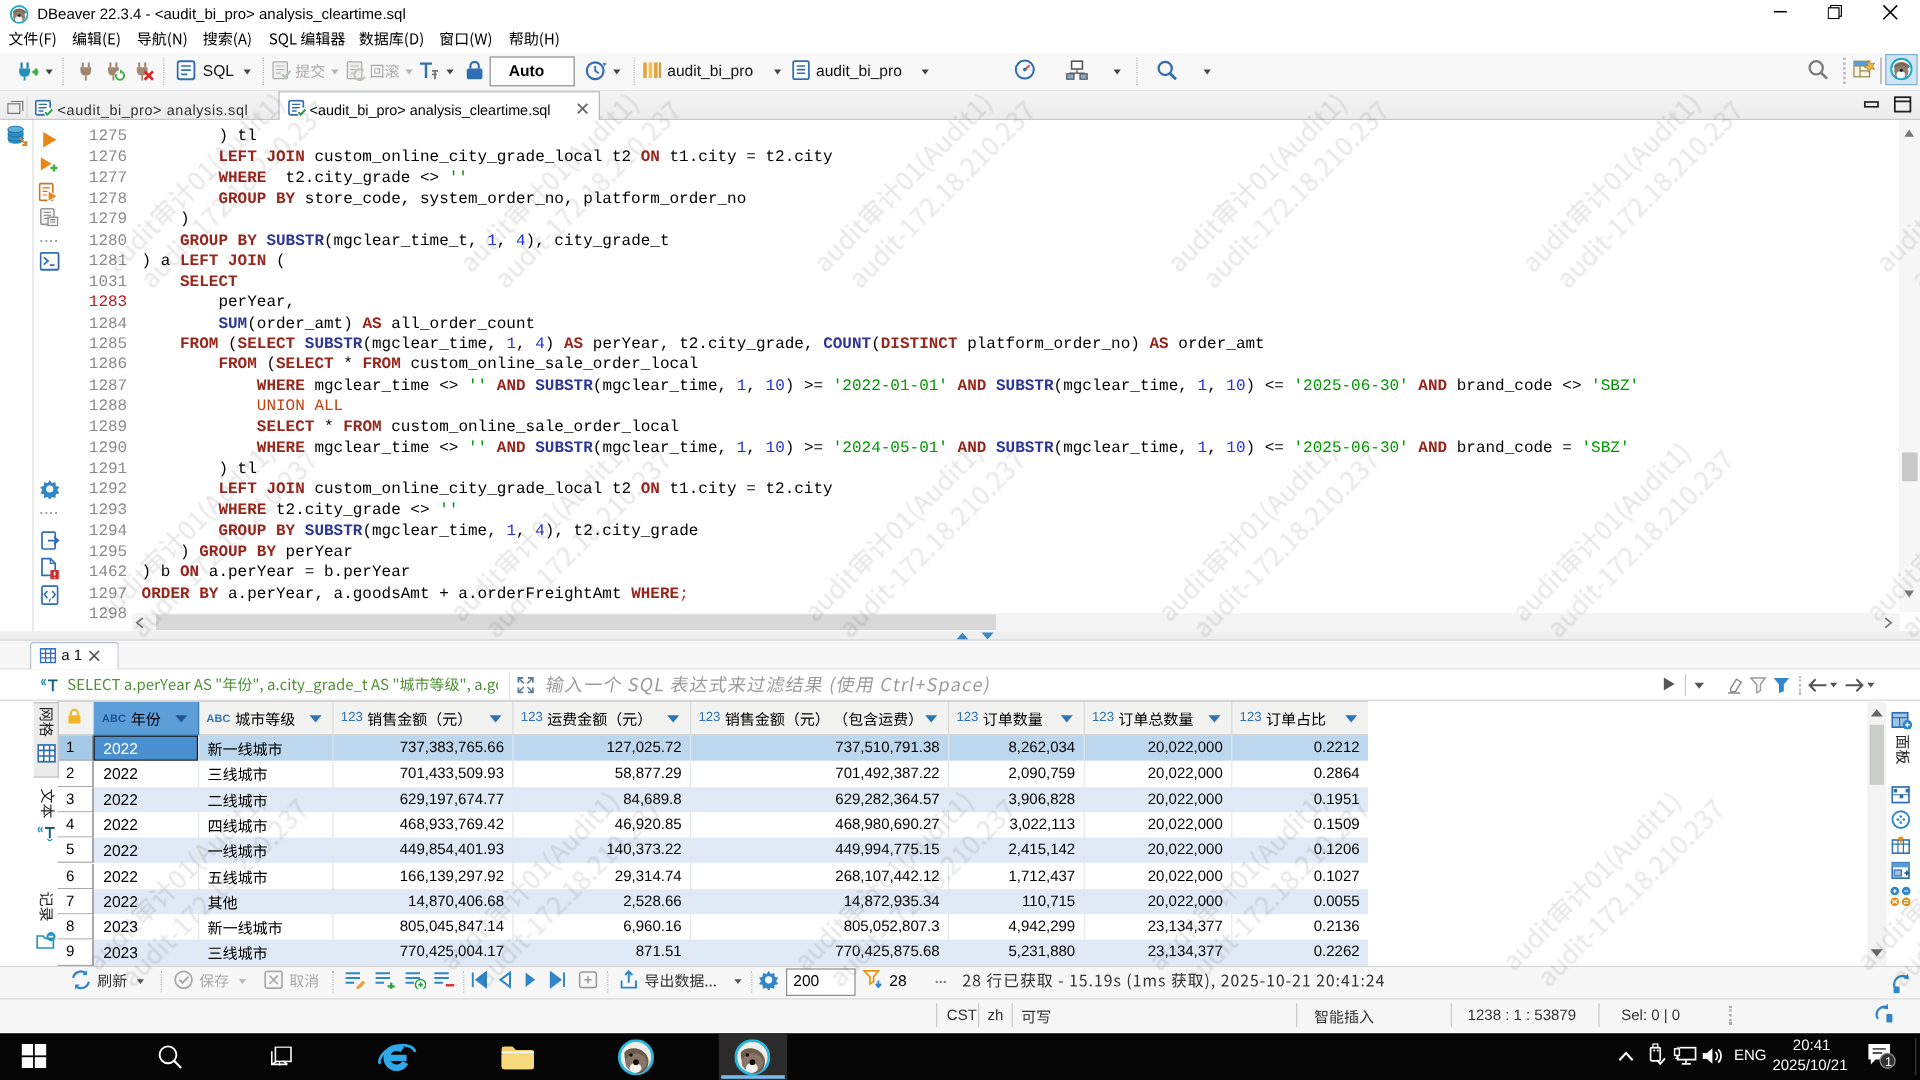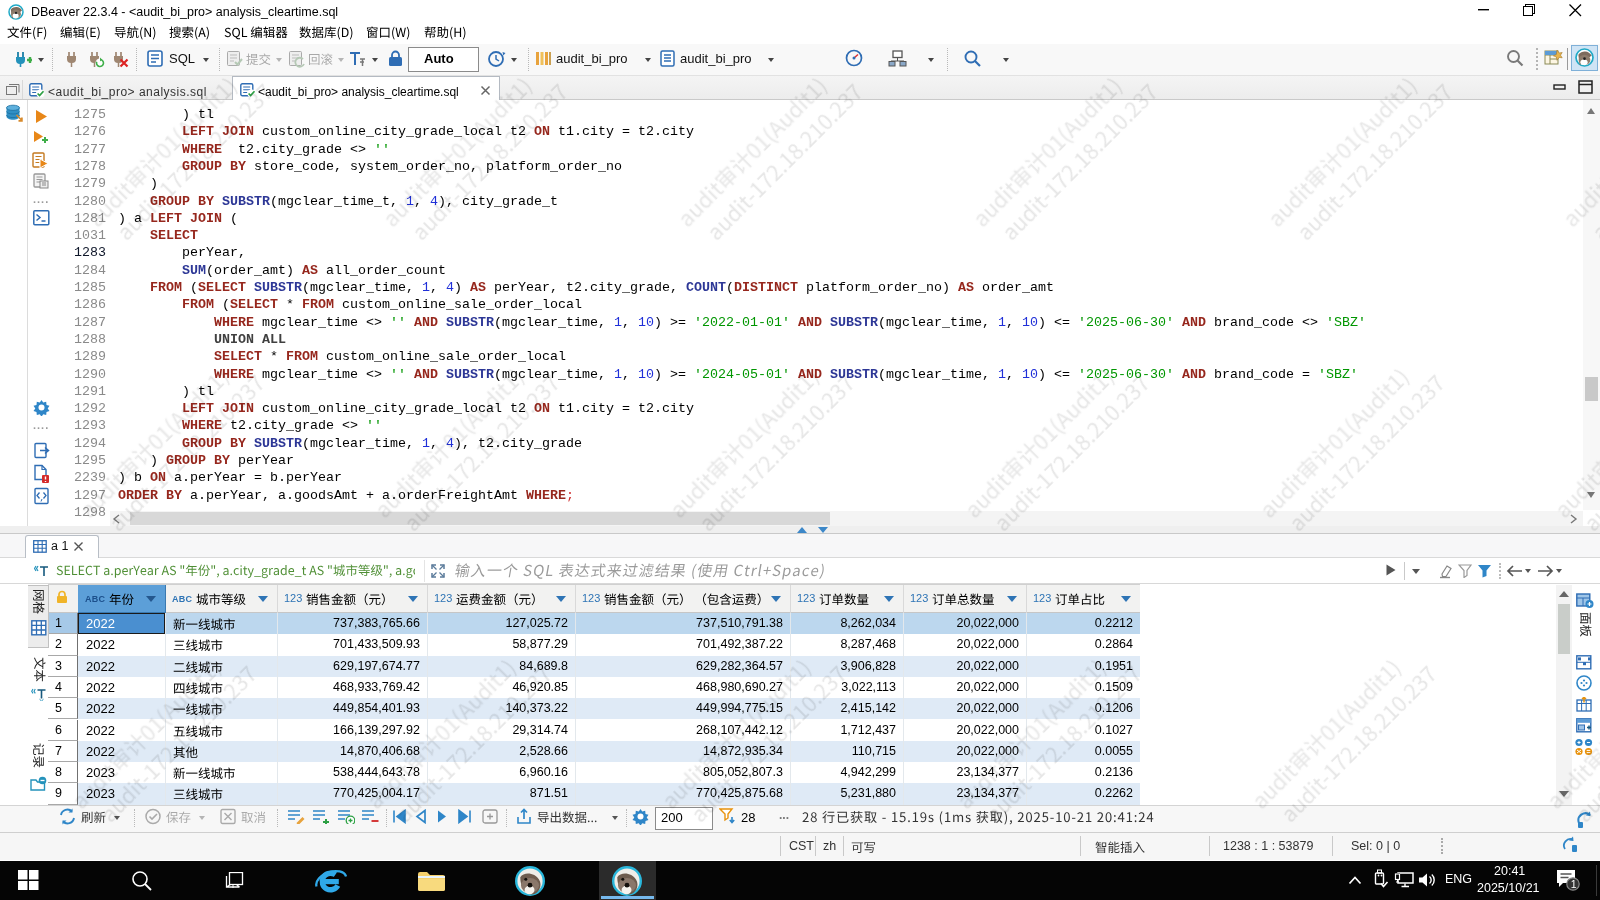--- a/index.html
+++ b/index.html
@@ -571,47 +571,47 @@
 <div class="mono" style="position:absolute;left:74px;top:158.9px;color:#8a8a8a">1278</div>
 <div class="mono" style="position:absolute;left:182.0px;top:158.9px"><span style="color:#96271d;font-weight:bold">GROUP BY</span><span style="color:#000;"> store_code, system_order_no, platform_order_no</span></div>
 <div class="mono" style="position:absolute;left:74px;top:176.2px;color:#8a8a8a">1279</div>
 <div class="mono" style="position:absolute;left:150.0px;top:176.2px"><span style="color:#000;">)</span></div>
 <div class="mono" style="position:absolute;left:74px;top:193.5px;color:#8a8a8a">1280</div>
 <div class="mono" style="position:absolute;left:150.0px;top:193.5px"><span style="color:#96271d;font-weight:bold">GROUP BY</span><span style="color:#000;"> </span><span style="color:#2d3796;font-weight:bold">SUBSTR</span><span style="color:#000;">(mgclear_time_t, </span><span style="color:#2030d8;">1</span><span style="color:#000;">, </span><span style="color:#2030d8;">4</span><span style="color:#000;">), city_grade_t</span></div>
 <div class="mono" style="position:absolute;left:74px;top:210.8px;color:#8a8a8a">1281</div>
 <div class="mono" style="position:absolute;left:118.0px;top:210.8px"><span style="color:#000;">) a </span><span style="color:#96271d;font-weight:bold">LEFT JOIN</span><span style="color:#000;"> (</span></div>
 <div class="mono" style="position:absolute;left:74px;top:228.1px;color:#8a8a8a">1031</div>
 <div class="mono" style="position:absolute;left:150.0px;top:228.1px"><span style="color:#96271d;font-weight:bold">SELECT</span></div>
-<div class="mono" style="position:absolute;left:74px;top:245.4px;color:#0f172a">1283</div>
+<div class="mono" style="position:absolute;left:74px;top:245.4px;color:#b91c1c">1283</div>
 <div class="mono" style="position:absolute;left:182.0px;top:245.4px"><span style="color:#000;">perYear,</span></div>
 <div class="mono" style="position:absolute;left:74px;top:262.7px;color:#8a8a8a">1284</div>
 <div class="mono" style="position:absolute;left:182.0px;top:262.7px"><span style="color:#2d3796;font-weight:bold">SUM</span><span style="color:#000;">(order_amt) </span><span style="color:#96271d;font-weight:bold">AS</span><span style="color:#000;"> all_order_count</span></div>
 <div class="mono" style="position:absolute;left:74px;top:280.0px;color:#8a8a8a">1285</div>
 <div class="mono" style="position:absolute;left:150.0px;top:280.0px"><span style="color:#96271d;font-weight:bold">FROM</span><span style="color:#000;"> (</span><span style="color:#96271d;font-weight:bold">SELECT</span><span style="color:#000;"> </span><span style="color:#2d3796;font-weight:bold">SUBSTR</span><span style="color:#000;">(mgclear_time, </span><span style="color:#2030d8;">1</span><span style="color:#000;">, </span><span style="color:#2030d8;">4</span><span style="color:#000;">) </span><span style="color:#96271d;font-weight:bold">AS</span><span style="color:#000;"> perYear, t2.city_grade, </span><span style="color:#2d3796;font-weight:bold">COUNT</span><span style="color:#000;">(</span><span style="color:#96271d;font-weight:bold">DISTINCT</span><span style="color:#000;"> platform_order_no) </span><span style="color:#96271d;font-weight:bold">AS</span><span style="color:#000;"> order_amt</span></div>
 <div class="mono" style="position:absolute;left:74px;top:297.3px;color:#8a8a8a">1286</div>
 <div class="mono" style="position:absolute;left:182.0px;top:297.3px"><span style="color:#96271d;font-weight:bold">FROM</span><span style="color:#000;"> (</span><span style="color:#96271d;font-weight:bold">SELECT</span><span style="color:#000;"> * </span><span style="color:#96271d;font-weight:bold">FROM</span><span style="color:#000;"> custom_online_sale_order_local</span></div>
 <div class="mono" style="position:absolute;left:74px;top:314.6px;color:#8a8a8a">1287</div>
 <div class="mono" style="position:absolute;left:214.0px;top:314.6px"><span style="color:#96271d;font-weight:bold">WHERE</span><span style="color:#000;"> mgclear_time &lt;&gt; </span><span style="color:#009600;">''</span><span style="color:#000;"> </span><span style="color:#96271d;font-weight:bold">AND</span><span style="color:#000;"> </span><span style="color:#2d3796;font-weight:bold">SUBSTR</span><span style="color:#000;">(mgclear_time, </span><span style="color:#2030d8;">1</span><span style="color:#000;">, </span><span style="color:#2030d8;">10</span><span style="color:#000;">) &gt;= </span><span style="color:#009600;">'2022-01-01'</span><span style="color:#000;"> </span><span style="color:#96271d;font-weight:bold">AND</span><span style="color:#000;"> </span><span style="color:#2d3796;font-weight:bold">SUBSTR</span><span style="color:#000;">(mgclear_time, </span><span style="color:#2030d8;">1</span><span style="color:#000;">, </span><span style="color:#2030d8;">10</span><span style="color:#000;">) &lt;= </span><span style="color:#009600;">'2025-06-30'</span><span style="color:#000;"> </span><span style="color:#96271d;font-weight:bold">AND</span><span style="color:#000;"> brand_code &lt;&gt; </span><span style="color:#009600;">'SBZ'</span></div>
 <div class="mono" style="position:absolute;left:74px;top:331.9px;color:#8a8a8a">1288</div>
-<div class="mono" style="position:absolute;left:214.0px;top:331.9px"><span style="color:#404040;font-weight:bold">UNION ALL</span></div>
+<div class="mono" style="position:absolute;left:214.0px;top:331.9px"><span style="color:#c2410c;font-weight:normal">UNION ALL</span></div>
 <div class="mono" style="position:absolute;left:74px;top:349.2px;color:#8a8a8a">1289</div>
 <div class="mono" style="position:absolute;left:214.0px;top:349.2px"><span style="color:#96271d;font-weight:bold">SELECT</span><span style="color:#000;"> * </span><span style="color:#96271d;font-weight:bold">FROM</span><span style="color:#000;"> custom_online_sale_order_local</span></div>
 <div class="mono" style="position:absolute;left:74px;top:366.5px;color:#8a8a8a">1290</div>
 <div class="mono" style="position:absolute;left:214.0px;top:366.5px"><span style="color:#96271d;font-weight:bold">WHERE</span><span style="color:#000;"> mgclear_time &lt;&gt; </span><span style="color:#009600;">''</span><span style="color:#000;"> </span><span style="color:#96271d;font-weight:bold">AND</span><span style="color:#000;"> </span><span style="color:#2d3796;font-weight:bold">SUBSTR</span><span style="color:#000;">(mgclear_time, </span><span style="color:#2030d8;">1</span><span style="color:#000;">, </span><span style="color:#2030d8;">10</span><span style="color:#000;">) &gt;= </span><span style="color:#009600;">'2024-05-01'</span><span style="color:#000;"> </span><span style="color:#96271d;font-weight:bold">AND</span><span style="color:#000;"> </span><span style="color:#2d3796;font-weight:bold">SUBSTR</span><span style="color:#000;">(mgclear_time, </span><span style="color:#2030d8;">1</span><span style="color:#000;">, </span><span style="color:#2030d8;">10</span><span style="color:#000;">) &lt;= </span><span style="color:#009600;">'2025-06-30'</span><span style="color:#000;"> </span><span style="color:#96271d;font-weight:bold">AND</span><span style="color:#000;"> brand_code = </span><span style="color:#009600;">'SBZ'</span></div>
 <div class="mono" style="position:absolute;left:74px;top:383.8px;color:#8a8a8a">1291</div>
 <div class="mono" style="position:absolute;left:182.0px;top:383.8px"><span style="color:#000;">) tl</span></div>
 <div class="mono" style="position:absolute;left:74px;top:401.1px;color:#8a8a8a">1292</div>
 <div class="mono" style="position:absolute;left:182.0px;top:401.1px"><span style="color:#96271d;font-weight:bold">LEFT JOIN</span><span style="color:#000;"> custom_online_city_grade_local t2 </span><span style="color:#96271d;font-weight:bold">ON</span><span style="color:#000;"> t1.city = t2.city</span></div>
 <div class="mono" style="position:absolute;left:74px;top:418.4px;color:#8a8a8a">1293</div>
 <div class="mono" style="position:absolute;left:182.0px;top:418.4px"><span style="color:#96271d;font-weight:bold">WHERE</span><span style="color:#000;"> t2.city_grade &lt;&gt; </span><span style="color:#009600;">''</span></div>
 <div class="mono" style="position:absolute;left:74px;top:435.7px;color:#8a8a8a">1294</div>
 <div class="mono" style="position:absolute;left:182.0px;top:435.7px"><span style="color:#96271d;font-weight:bold">GROUP BY</span><span style="color:#000;"> </span><span style="color:#2d3796;font-weight:bold">SUBSTR</span><span style="color:#000;">(mgclear_time, </span><span style="color:#2030d8;">1</span><span style="color:#000;">, </span><span style="color:#2030d8;">4</span><span style="color:#000;">), t2.city_grade</span></div>
 <div class="mono" style="position:absolute;left:74px;top:453.0px;color:#8a8a8a">1295</div>
 <div class="mono" style="position:absolute;left:150.0px;top:453.0px"><span style="color:#000;">) </span><span style="color:#96271d;font-weight:bold">GROUP BY</span><span style="color:#000;"> perYear</span></div>
-<div class="mono" style="position:absolute;left:74px;top:470.3px;color:#8a8a8a">2239</div>
+<div class="mono" style="position:absolute;left:74px;top:470.3px;color:#8a8a8a">1462</div>
 <div class="mono" style="position:absolute;left:118.0px;top:470.3px"><span style="color:#000;">) b </span><span style="color:#96271d;font-weight:bold">ON</span><span style="color:#000;"> a.perYear = b.perYear</span></div>
 <div class="mono" style="position:absolute;left:74px;top:487.6px;color:#8a8a8a">1297</div>
 <div class="mono" style="position:absolute;left:118.0px;top:487.6px"><span style="color:#96271d;font-weight:bold">ORDER BY</span><span style="color:#000;"> a.perYear, a.goodsAmt + a.orderFreightAmt </span><span style="color:#96271d;font-weight:bold">WHERE</span><span style="color:#d03030;">;</span></div>
 <div class="mono" style="position:absolute;left:74px;top:504.9px;color:#8a8a8a">1298</div>
 <div style="position:absolute;left:1583px;top:100px;width:1px;height:410px;background:#e0e0e0"></div>
 <div style="position:absolute;left:1583px;top:100px;width:17px;height:410px;background:#f7f7f7"></div>
 <div style="position:absolute;left:1587px;top:108px;width:0;height:0;border-left:4.5px solid transparent;border-right:4.5px solid transparent;border-bottom:6px solid #777"></div>
 <div style="position:absolute;left:1587px;top:492px;width:0;height:0;border-left:4.5px solid transparent;border-right:4.5px solid transparent;border-top:6px solid #777"></div>
 <div style="position:absolute;left:1585px;top:377px;width:13px;height:24px;background:#c9c9c9"></div>
 <div style="position:absolute;left:110px;top:511px;width:1473px;height:15px;background:#f4f4f4"></div>
@@ -971,21 +971,21 @@
           <use href="#g93" xlink:href="#g93" x="1000"></use>
           <use href="#g53" xlink:href="#g53" x="2000"></use>
           <use href="#g54" xlink:href="#g54" x="3000"></use>
         </g>
       </g>
     </svg>
   </div>
 <div style="position:absolute;right:1180px;top:637.3px;font:400 12.5px &quot;Liberation Sans&quot;,sans-serif;color:#000;white-space:pre;">701,433,509.93</div>
 <div style="position:absolute;right:1032px;top:637.3px;font:400 12.5px &quot;Liberation Sans&quot;,sans-serif;color:#000;white-space:pre;">58,877.29</div>
 <div style="position:absolute;right:817px;top:637.3px;font:400 12.5px &quot;Liberation Sans&quot;,sans-serif;color:#000;white-space:pre;">701,492,387.22</div>
-<div style="position:absolute;right:704px;top:637.3px;font:400 12.5px &quot;Liberation Sans&quot;,sans-serif;color:#000;white-space:pre;">8,287,468</div>
+<div style="position:absolute;right:704px;top:637.3px;font:400 12.5px &quot;Liberation Sans&quot;,sans-serif;color:#000;white-space:pre;">2,090,759</div>
 <div style="position:absolute;right:581px;top:637.3px;font:400 12.5px &quot;Liberation Sans&quot;,sans-serif;color:#000;white-space:pre;">20,022,000</div>
 <div style="position:absolute;right:467px;top:637.3px;font:400 12.5px &quot;Liberation Sans&quot;,sans-serif;color:#000;white-space:pre;">0.2864</div>
 <div style="position:absolute;left:78px;top:655.6px;width:1062px;height:21.3px;background:#dfeaf6"></div>
 <div style="position:absolute;left:48px;top:655.6px;width:30px;height:21.3px;background:#fff;border-right:1px solid #707070;border-bottom:1px solid #a8a8a8"></div>
 <div style="position:absolute;left:55px;top:658.6px;font:400 12.5px &quot;Liberation Sans&quot;,sans-serif;color:#000;letter-spacing:0;white-space:pre;">3</div>
 <div style="position:absolute;left:86px;top:658.6px;font:400 13px &quot;Liberation Sans&quot;,sans-serif;color:#000;letter-spacing:0;white-space:pre;">2022</div>
 <div style="position:absolute;left:173px;top:659.6px;">
     <svg width="52" height="16" style="display:block;overflow:visible">
       <g transform="translate(0,12) scale(0.01250,-0.01250)">
         <g fill="#000">
@@ -1099,21 +1099,21 @@
         <g fill="#000">
           <use href="#g92" xlink:href="#g92" x="0"></use>
           <use href="#g61" xlink:href="#g61" x="1000"></use>
           <use href="#g93" xlink:href="#g93" x="2000"></use>
           <use href="#g53" xlink:href="#g53" x="3000"></use>
           <use href="#g54" xlink:href="#g54" x="4000"></use>
         </g>
       </g>
     </svg>
   </div>
-<div style="position:absolute;right:1180px;top:765.1px;font:400 12.5px &quot;Liberation Sans&quot;,sans-serif;color:#000;white-space:pre;">538,444,643.78</div>
+<div style="position:absolute;right:1180px;top:765.1px;font:400 12.5px &quot;Liberation Sans&quot;,sans-serif;color:#000;white-space:pre;">805,045,847.14</div>
 <div style="position:absolute;right:1032px;top:765.1px;font:400 12.5px &quot;Liberation Sans&quot;,sans-serif;color:#000;white-space:pre;">6,960.16</div>
 <div style="position:absolute;right:817px;top:765.1px;font:400 12.5px &quot;Liberation Sans&quot;,sans-serif;color:#000;white-space:pre;">805,052,807.3</div>
 <div style="position:absolute;right:704px;top:765.1px;font:400 12.5px &quot;Liberation Sans&quot;,sans-serif;color:#000;white-space:pre;">4,942,299</div>
 <div style="position:absolute;right:581px;top:765.1px;font:400 12.5px &quot;Liberation Sans&quot;,sans-serif;color:#000;white-space:pre;">23,134,377</div>
 <div style="position:absolute;right:467px;top:765.1px;font:400 12.5px &quot;Liberation Sans&quot;,sans-serif;color:#000;white-space:pre;">0.2136</div>
 <div style="position:absolute;left:78px;top:783.4px;width:1062px;height:21.3px;background:#dfeaf6"></div>
 <div style="position:absolute;left:48px;top:783.4px;width:30px;height:21.3px;background:#fff;border-right:1px solid #707070;border-bottom:1px solid #a8a8a8"></div>
 <div style="position:absolute;left:55px;top:786.4px;font:400 12.5px &quot;Liberation Sans&quot;,sans-serif;color:#000;letter-spacing:0;white-space:pre;">9</div>
 <div style="position:absolute;left:86px;top:786.4px;font:400 13px &quot;Liberation Sans&quot;,sans-serif;color:#000;letter-spacing:0;white-space:pre;">2023</div>
 <div style="position:absolute;left:173px;top:787.4px;">

